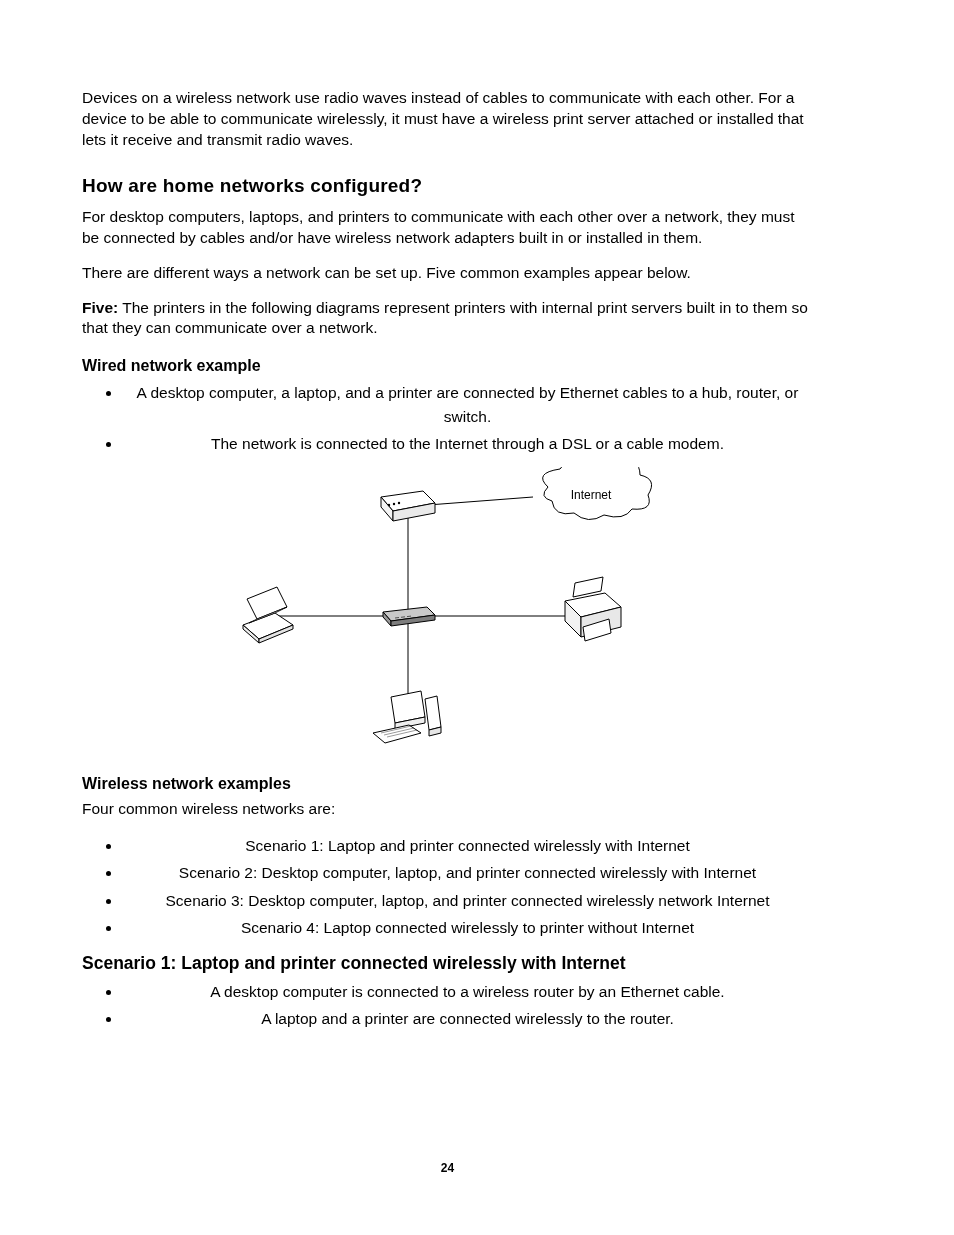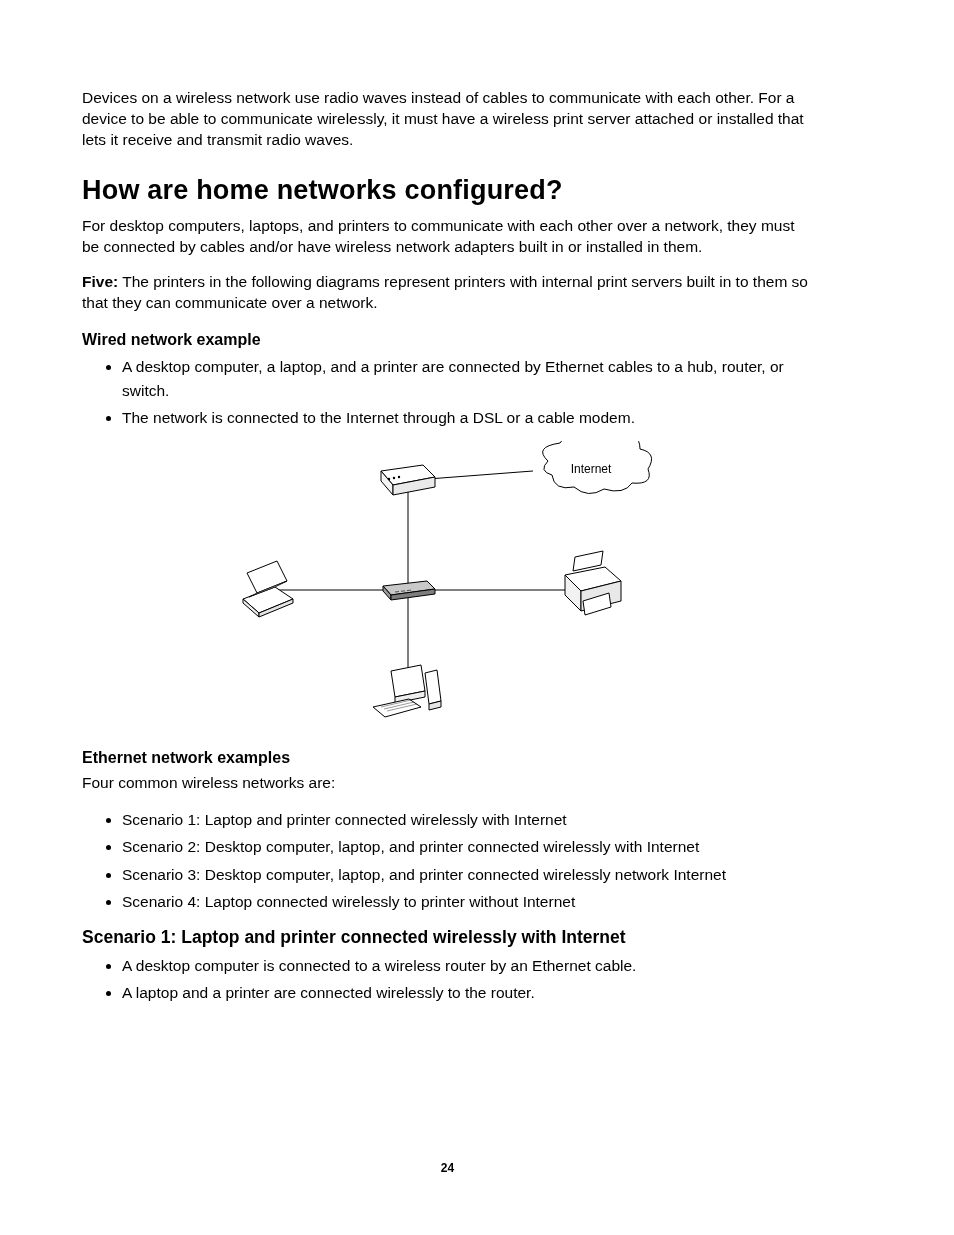--- a/index.html
+++ b/index.html
@@ -16,21 +16,21 @@
     padding: 88px 82px 0 82px;
     position: relative;
   }
   p.body {
     font-size: 15.5px;
     line-height: 1.35;
     margin: 0 0 14px 0;
   }
   h1.section {
     font-family: "Trebuchet MS", "Segoe UI", Arial, sans-serif;
-    font-size: 27px;
+    font-size: 19px;
     font-weight: 700;
     margin: 24px 0 10px 0;
     letter-spacing: 0.2px;
   }
   h2.sub {
     font-family: "Trebuchet MS", "Segoe UI", Arial, sans-serif;
     font-size: 16px;
     font-weight: 700;
     margin: 18px 0 6px 0;
   }
@@ -41,20 +41,21 @@
     margin: 14px 0 6px 0;
   }
   ul.bullets {
     margin: 0 0 12px 0;
     padding-left: 40px;
     font-size: 15.5px;
     line-height: 1.5;
   }
   ul.bullets li {
     margin-bottom: 4px;
+    text-align: center;
   }
   .note-label {
     font-weight: 700;
   }
   .diagram {
     display: block;
     margin: 8px auto 18px auto;
   }
   .page-number {
     position: absolute;
@@ -69,20 +70,21 @@
 </head>
 <body>
 
 <div class="page">
 
   <p class="body">Devices on a wireless network use radio waves instead of cables to communicate with each other. For a device to be able to communicate wirelessly, it must have a wireless print server attached or installed that lets it receive and transmit radio waves.</p>
 
   <h1 class="section">How are home networks configured?</h1>
 
   <p class="body">For desktop computers, laptops, and printers to communicate with each other over a network, they must be connected by cables and/or have wireless network adapters built in or installed in them.</p>
+  <p class="body">There are different ways a network can be set up. Five common examples appear below.</p>
 
   <p class="body">
     <span class="note-label">Five:</span><span> The printers in the following diagrams represent printers with internal print servers built in to them so that they can communicate over a network.</span>
   </p>
 
   <h2 class="sub">Wired network example</h2>
 
   <ul class="bullets">
     <li>A desktop computer, a laptop, and a printer are connected by Ethernet cables to a hub, router, or switch.</li>
     <li>The network is connected to the Internet through a DSL or a cable modem.</li>
@@ -153,21 +155,21 @@
       <path d="M212 232 L224 229 L228 260 L216 263 Z" fill="#fff" stroke="#000" stroke-width="1"></path>
       <path d="M216 263 L228 260 L228 266 L216 269 Z" fill="#e6e6e6" stroke="#000" stroke-width="1"></path>
 
       <path d="M160 266 L196 258 L208 266 L172 276 Z" fill="#fff" stroke="#000" stroke-width="1"></path>
       <line x1="168" y1="266" x2="198" y2="259" stroke="#000" stroke-width="0.4"></line>
       <line x1="171" y1="268" x2="201" y2="261" stroke="#000" stroke-width="0.4"></line>
       <line x1="174" y1="270" x2="204" y2="263" stroke="#000" stroke-width="0.4"></line>
     </g>
   </svg>
 
-  <h2 class="sub">Ethernet network examples</h2>
+  <h2 class="sub">Wireless network examples</h2>
 
   <p class="body" style="">Four common wireless networks are:</p>
 
   <ul class="bullets">
     <li>Scenario 1: Laptop and printer connected wirelessly with Internet</li>
     <li>Scenario 2: Desktop computer, laptop, and printer connected wirelessly with Internet</li>
     <li>Scenario 3: Desktop computer, laptop, and printer connected wirelessly network Internet</li>
     <li>Scenario 4: Laptop connected wirelessly to printer without Internet</li>
   </ul>
 

